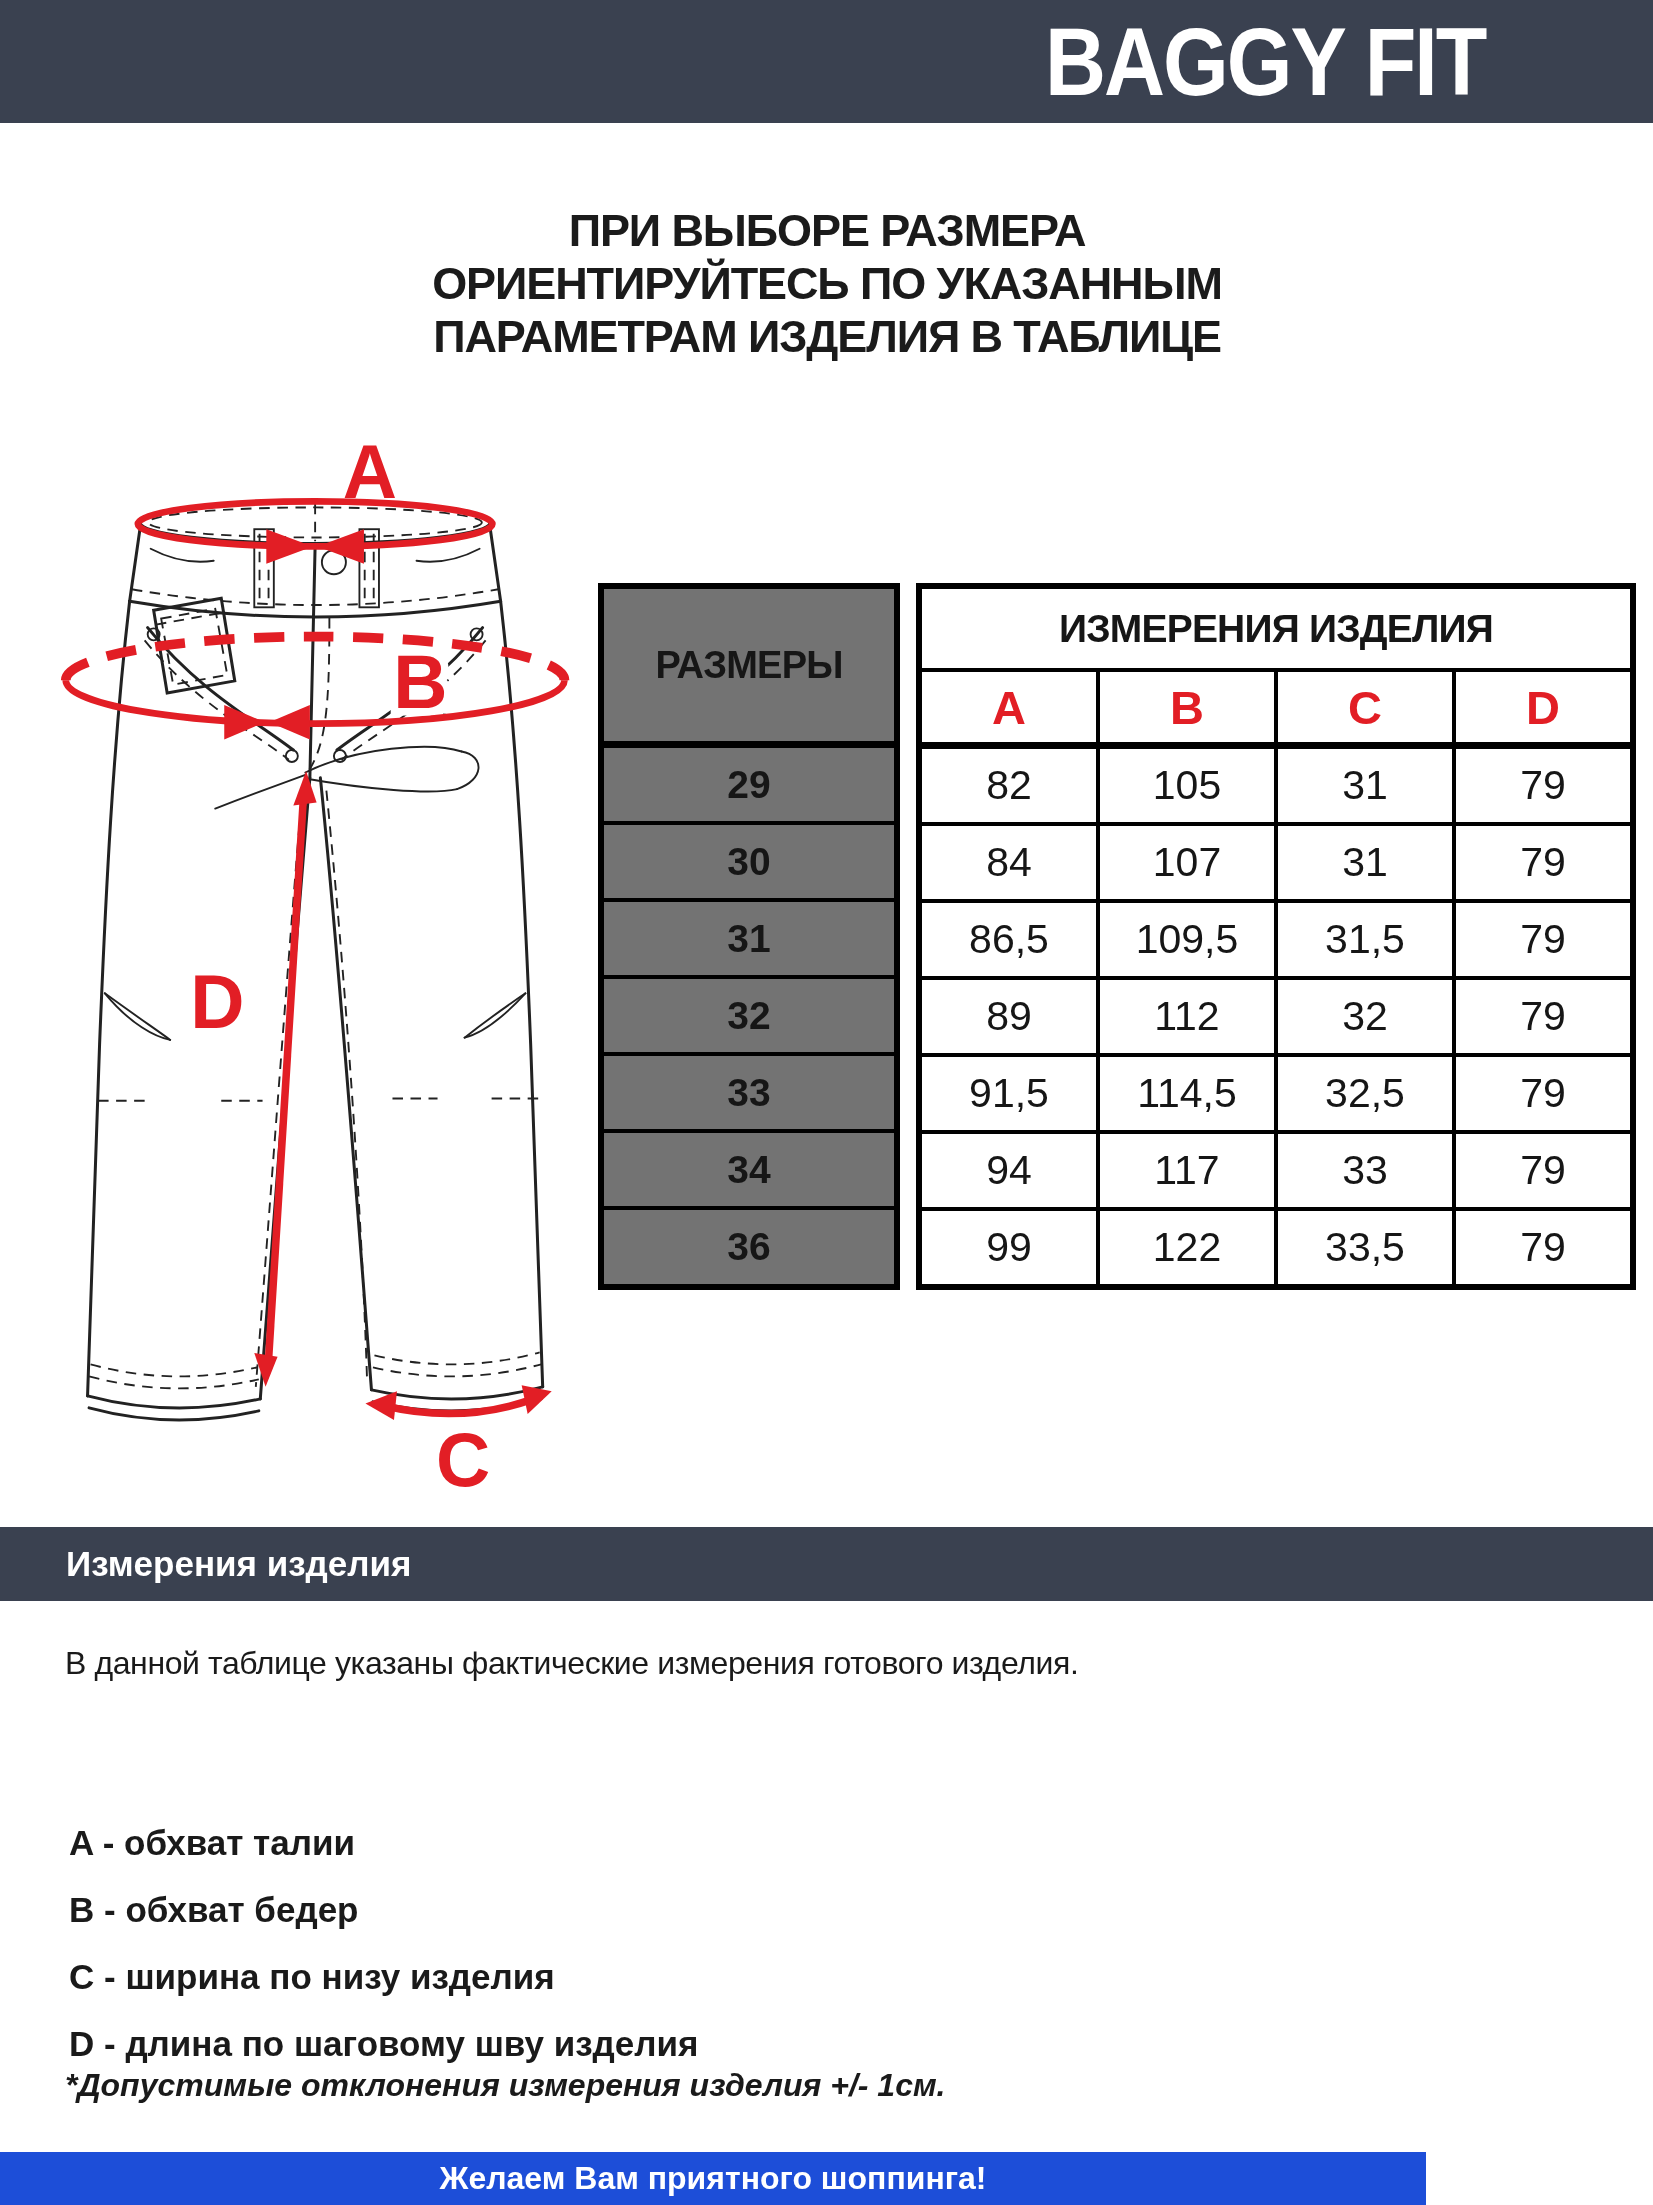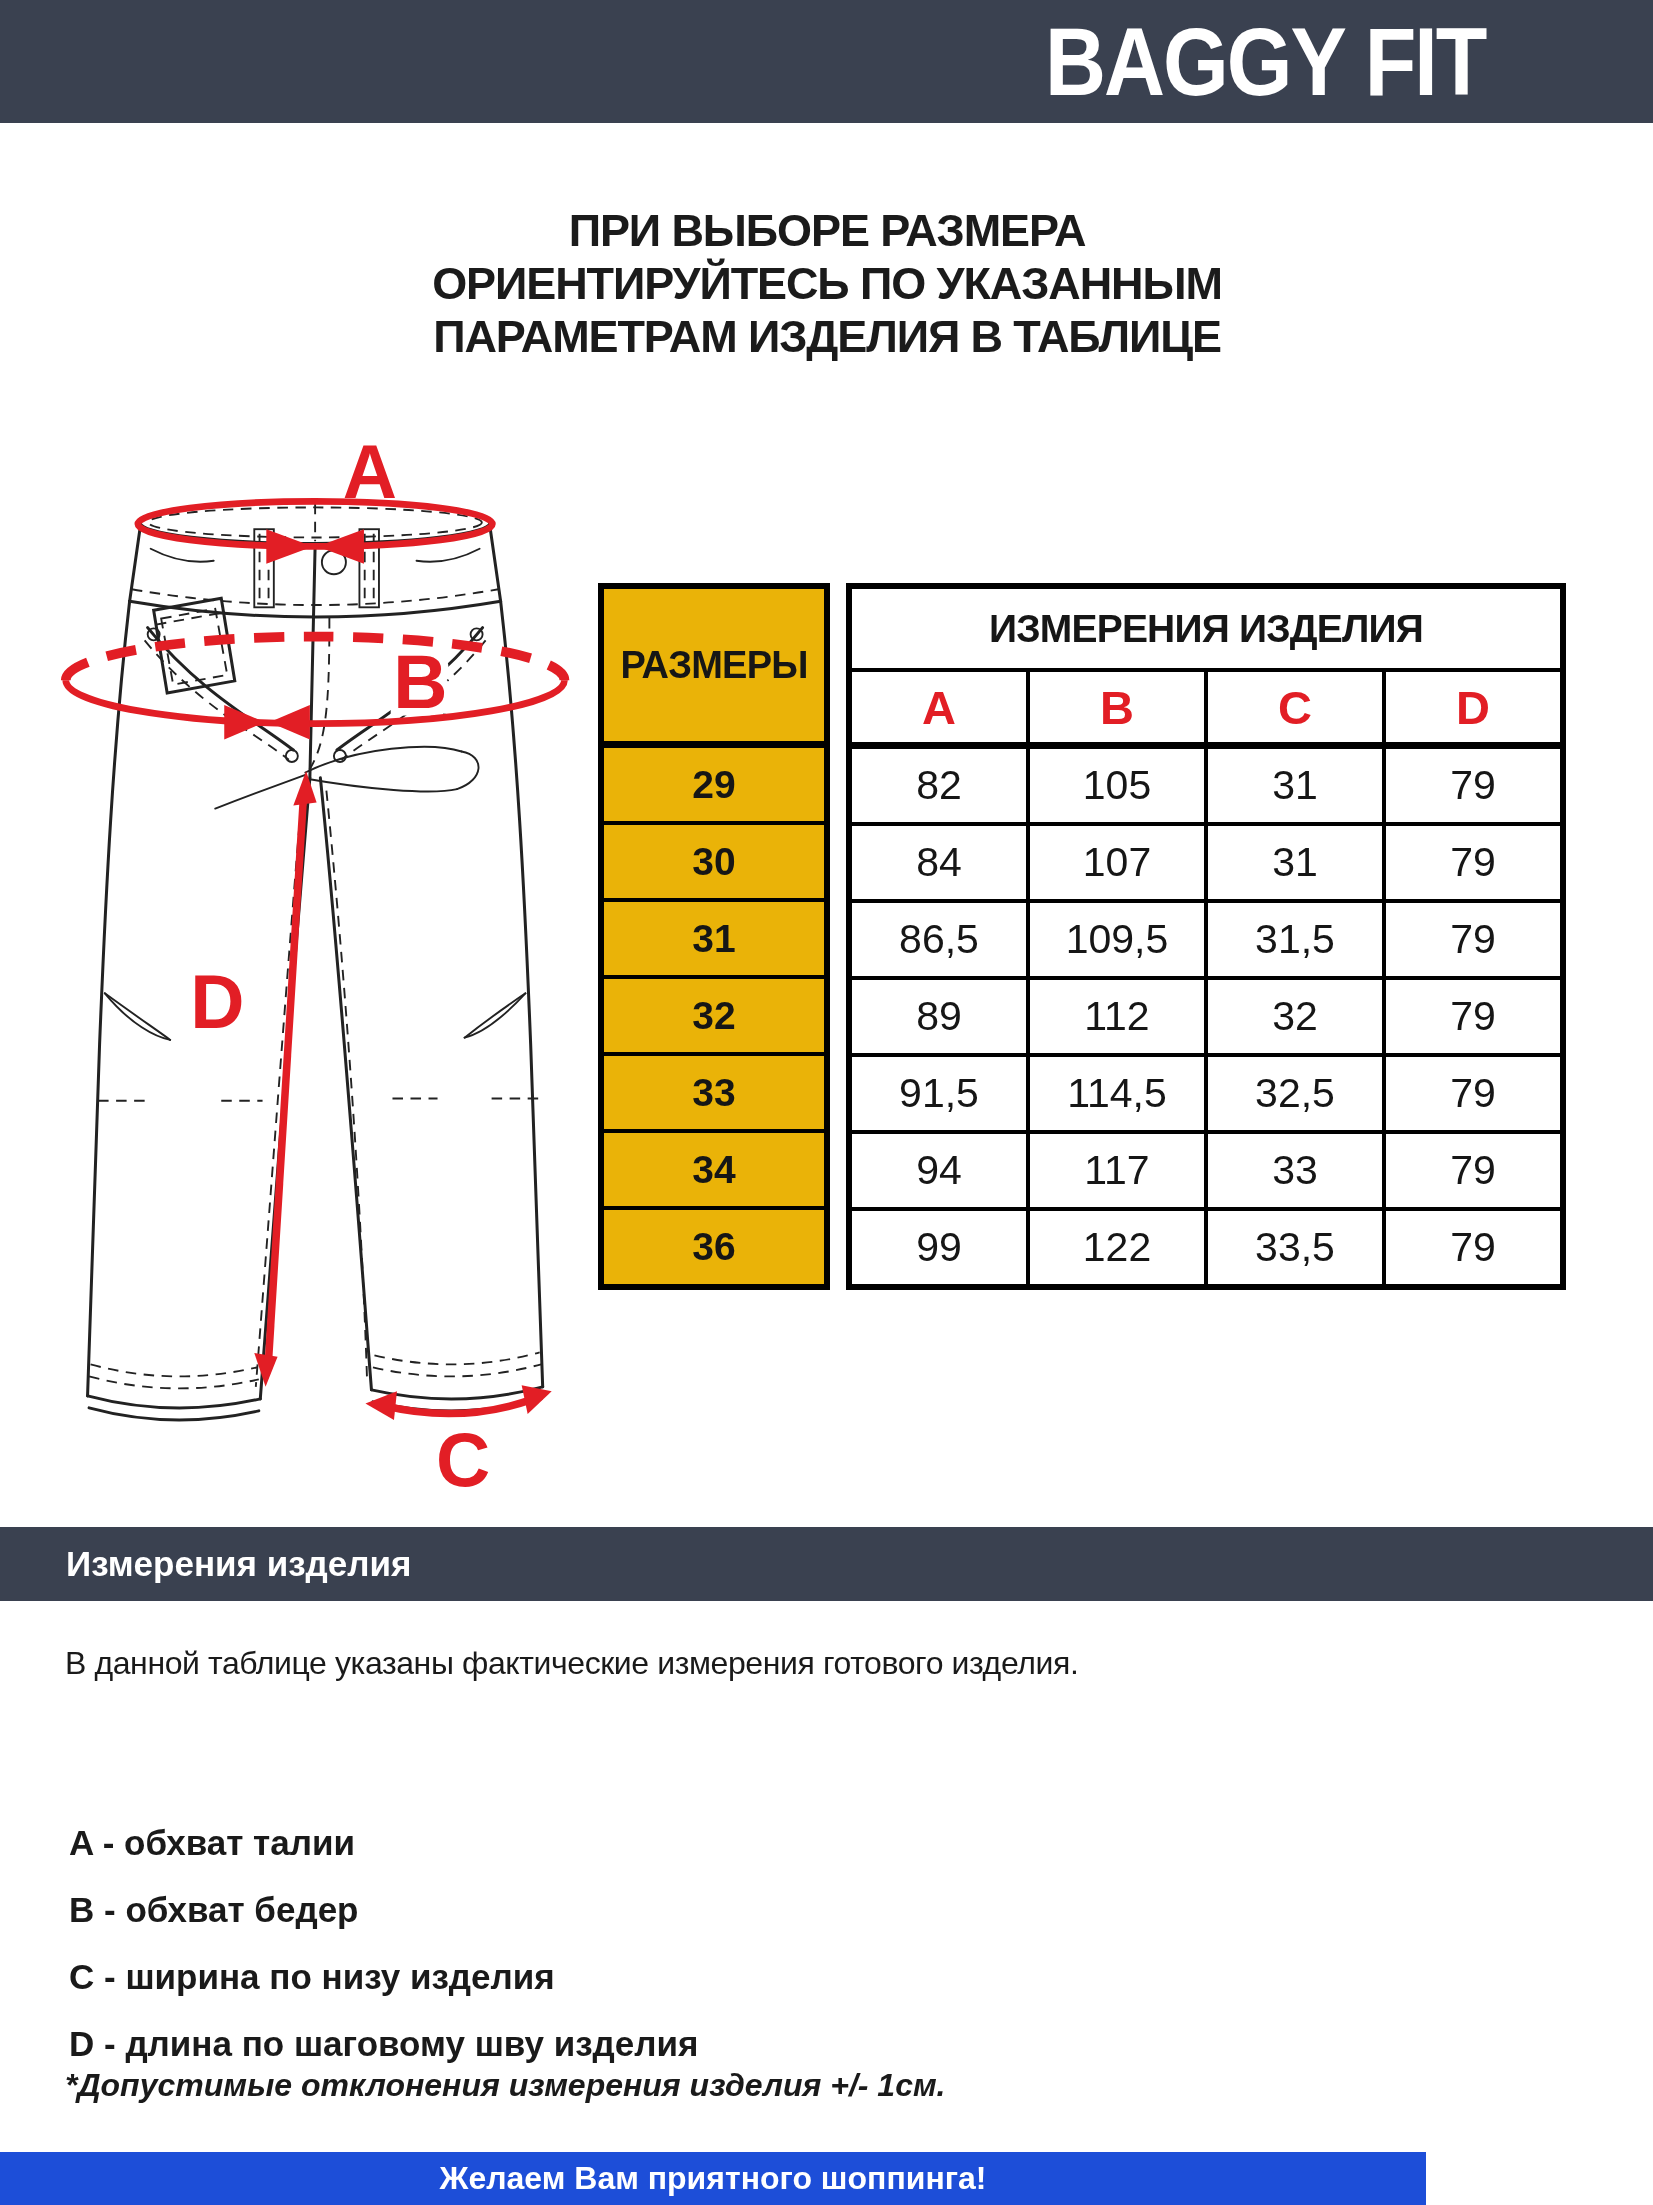--- a/index.html
+++ b/index.html
@@ -27,21 +27,21 @@
   .sketch{stroke:#222;fill:none;stroke-width:4;stroke-linecap:round;}
   .thin{stroke:#222;fill:none;stroke-width:2.5;stroke-linecap:round;}
   .dash{stroke:#222;fill:none;stroke-width:2.5;stroke-dasharray:14 10;stroke-linecap:butt;}
   .red-line{stroke:#e21e25;fill:none;}
   .red-fill{fill:#e21e25;stroke:none;}
   .meas-letter{font-family:"Liberation Sans","DejaVu Sans",sans-serif;font-weight:bold;
     font-size:100px;fill:#e21e25;}
   .halo{paint-order:stroke;stroke:#ffffff;stroke-width:20px;}
   
   .table-wrap{position:absolute;left:598px;top:583px;display:flex;gap:16px;}
-  .sizes-box{box-sizing:border-box;width:232px;border:6px solid #000;background:#eab308;}
+  .sizes-box{box-sizing:border-box;width:302px;border:6px solid #000;background:#737373;}
   .sizes-head{box-sizing:border-box;height:159px;border-bottom:7.5px solid #000;
     display:flex;align-items:center;justify-content:center;
     font-weight:bold;font-size:38px;letter-spacing:-0.8px;}
   .s-row{box-sizing:border-box;height:77px;border-bottom:4.5px solid #000;
     display:flex;align-items:center;justify-content:center;
     font-weight:bold;font-size:39px;}
   .s-row:last-child{border-bottom:none;height:73px;}
   .meas-box{box-sizing:border-box;width:720px;border:6px solid #000;background:#fff;}
   .meas-title{box-sizing:border-box;height:83px;border-bottom:4.5px solid #000;
     display:flex;align-items:center;justify-content:center;

